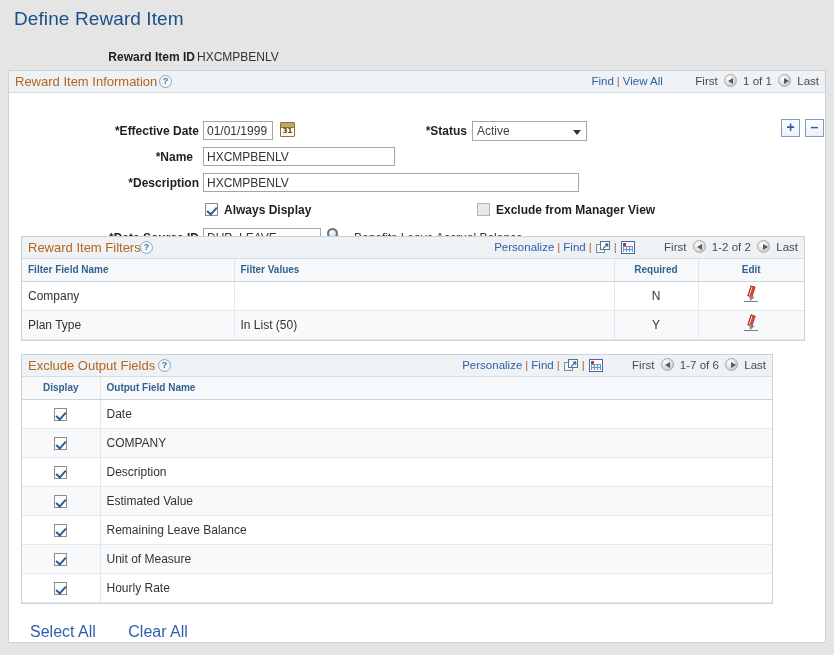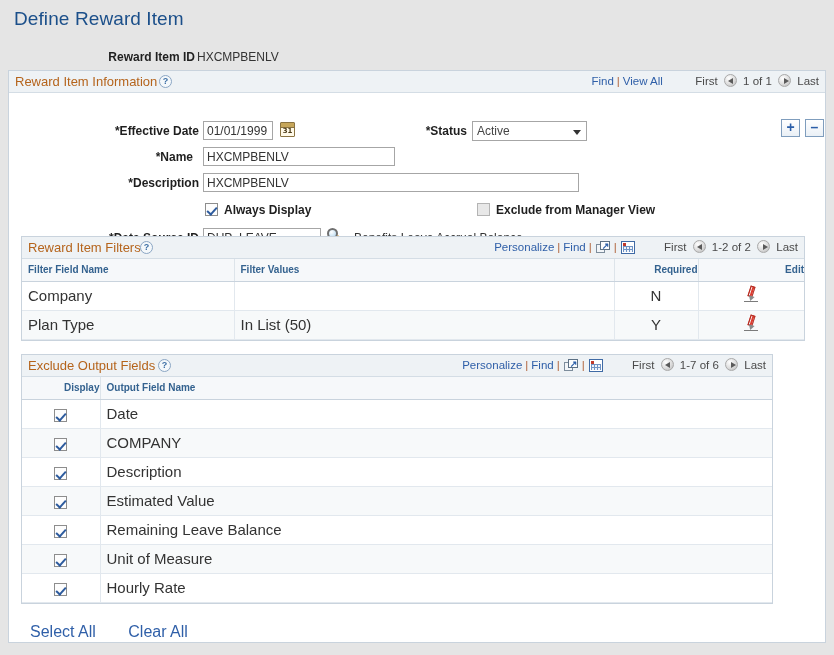--- a/index.html
+++ b/index.html
@@ -194,24 +194,24 @@
       repeating-linear-gradient(to bottom, #6f93c4 0 1px, transparent 1px 3px),
       #eef3fa;
   }
 
   table.g { border-collapse: collapse; width: 100%; table-layout: fixed; }
   table.g th {
     background: #f6f8fa; border-right: 1px solid #dde4ea; border-bottom: 1px solid #c9d3dd;
     color: #34628f; font-size: 10px; font-weight: bold;
     height: 22px; padding: 0 6px; text-align: left; white-space: nowrap;
   }
-  table.g th.c { text-align: right; padding: 0; }
+  table.g th.c { text-align: center; padding: 0; }
   table.g td {
     border-right: 1px solid #e2e8ee; border-bottom: 1px solid #e2e8ee;
-    font-size: 15px; color: #333; height: 29px; padding: 0 6px;
+    font-size: 12px; color: #333; height: 29px; padding: 0 6px;
     vertical-align: middle; white-space: nowrap;
   }
   table.g td.c { text-align: center; padding: 0; }
   table.g tr.alt td { background: #f7f9fa; }
   table.g th:last-child, table.g td:last-child { border-right: none; }
 
   .pencil-icon {
     display: inline-block; width: 15px; height: 16px; position: relative; cursor: pointer;
   }
   .pencil-icon .body {

